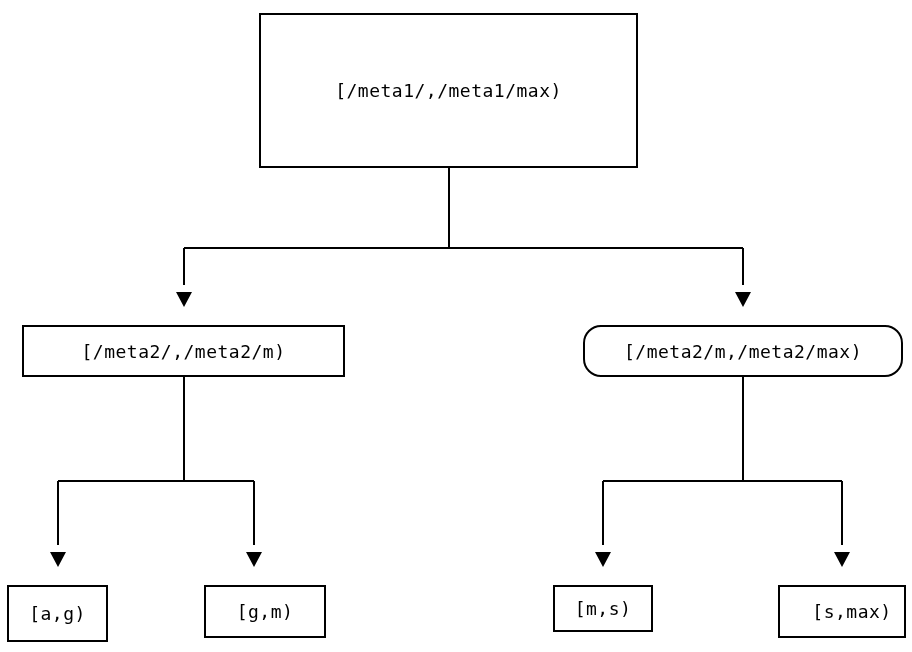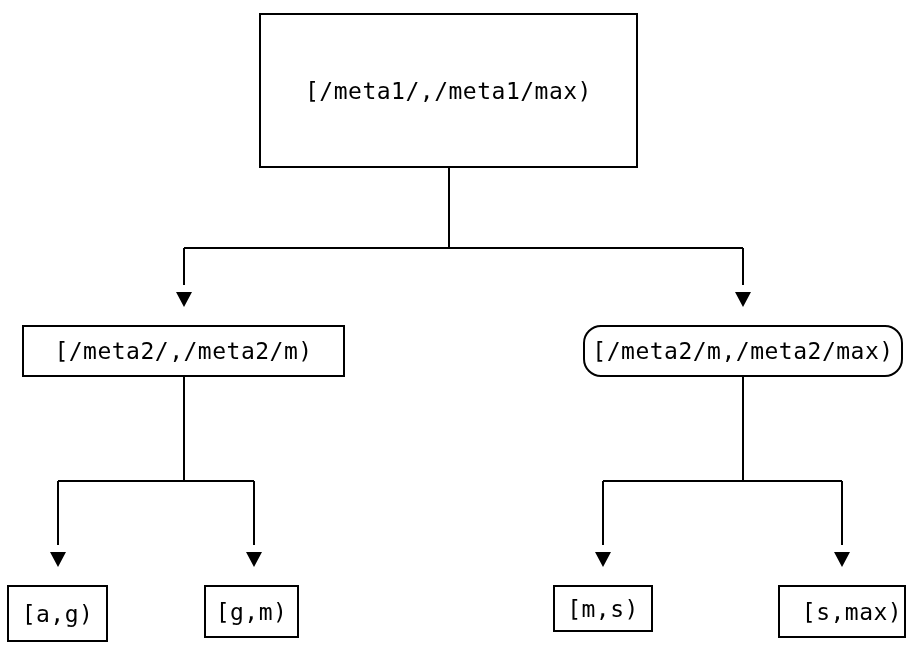--- a/index.html
+++ b/index.html
@@ -27,21 +27,21 @@
   .node {
     position: absolute;
     box-sizing: border-box;
     border: 2px solid #000000;
     background: #ffffff;
     display: flex;
     align-items: center;
     justify-content: center;
   }
   .node .label {
-    font-size: 23px;
+    font-size: 18px;
     color: #000000;
     white-space: nowrap;
     letter-spacing: 0.5px;
   }
 </style>
 </head>
 <body>
 
 <div class="canvas">
 
@@ -69,21 +69,21 @@
   </div>
 
   <div class="node" style="left:583px; top:325px; width:320px; height:52px;border-radius:18px;">
     <span class="label">[/meta2/m,/meta2/max)</span>
   </div>
 
   <div class="node" style="left:7px; top:585px; width:101px; height:57px;">
     <span class="label">[a,g)</span>
   </div>
 
-  <div class="node" style="left:204px; top:585px; width:95px; height:53px;">
+  <div class="node" style="left:204px; top:585px; width:122px; height:53px;">
     <span class="label">[g,m)</span>
   </div>
 
   <div class="node" style="left:553px; top:585px; width:100px; height:47px;">
     <span class="label">[m,s)</span>
   </div>
 
   <div class="node" style="left:778px; top:585px; width:128px; height:53px;padding-left:20px;">
     <span class="label">[s,max)</span>
   </div>

